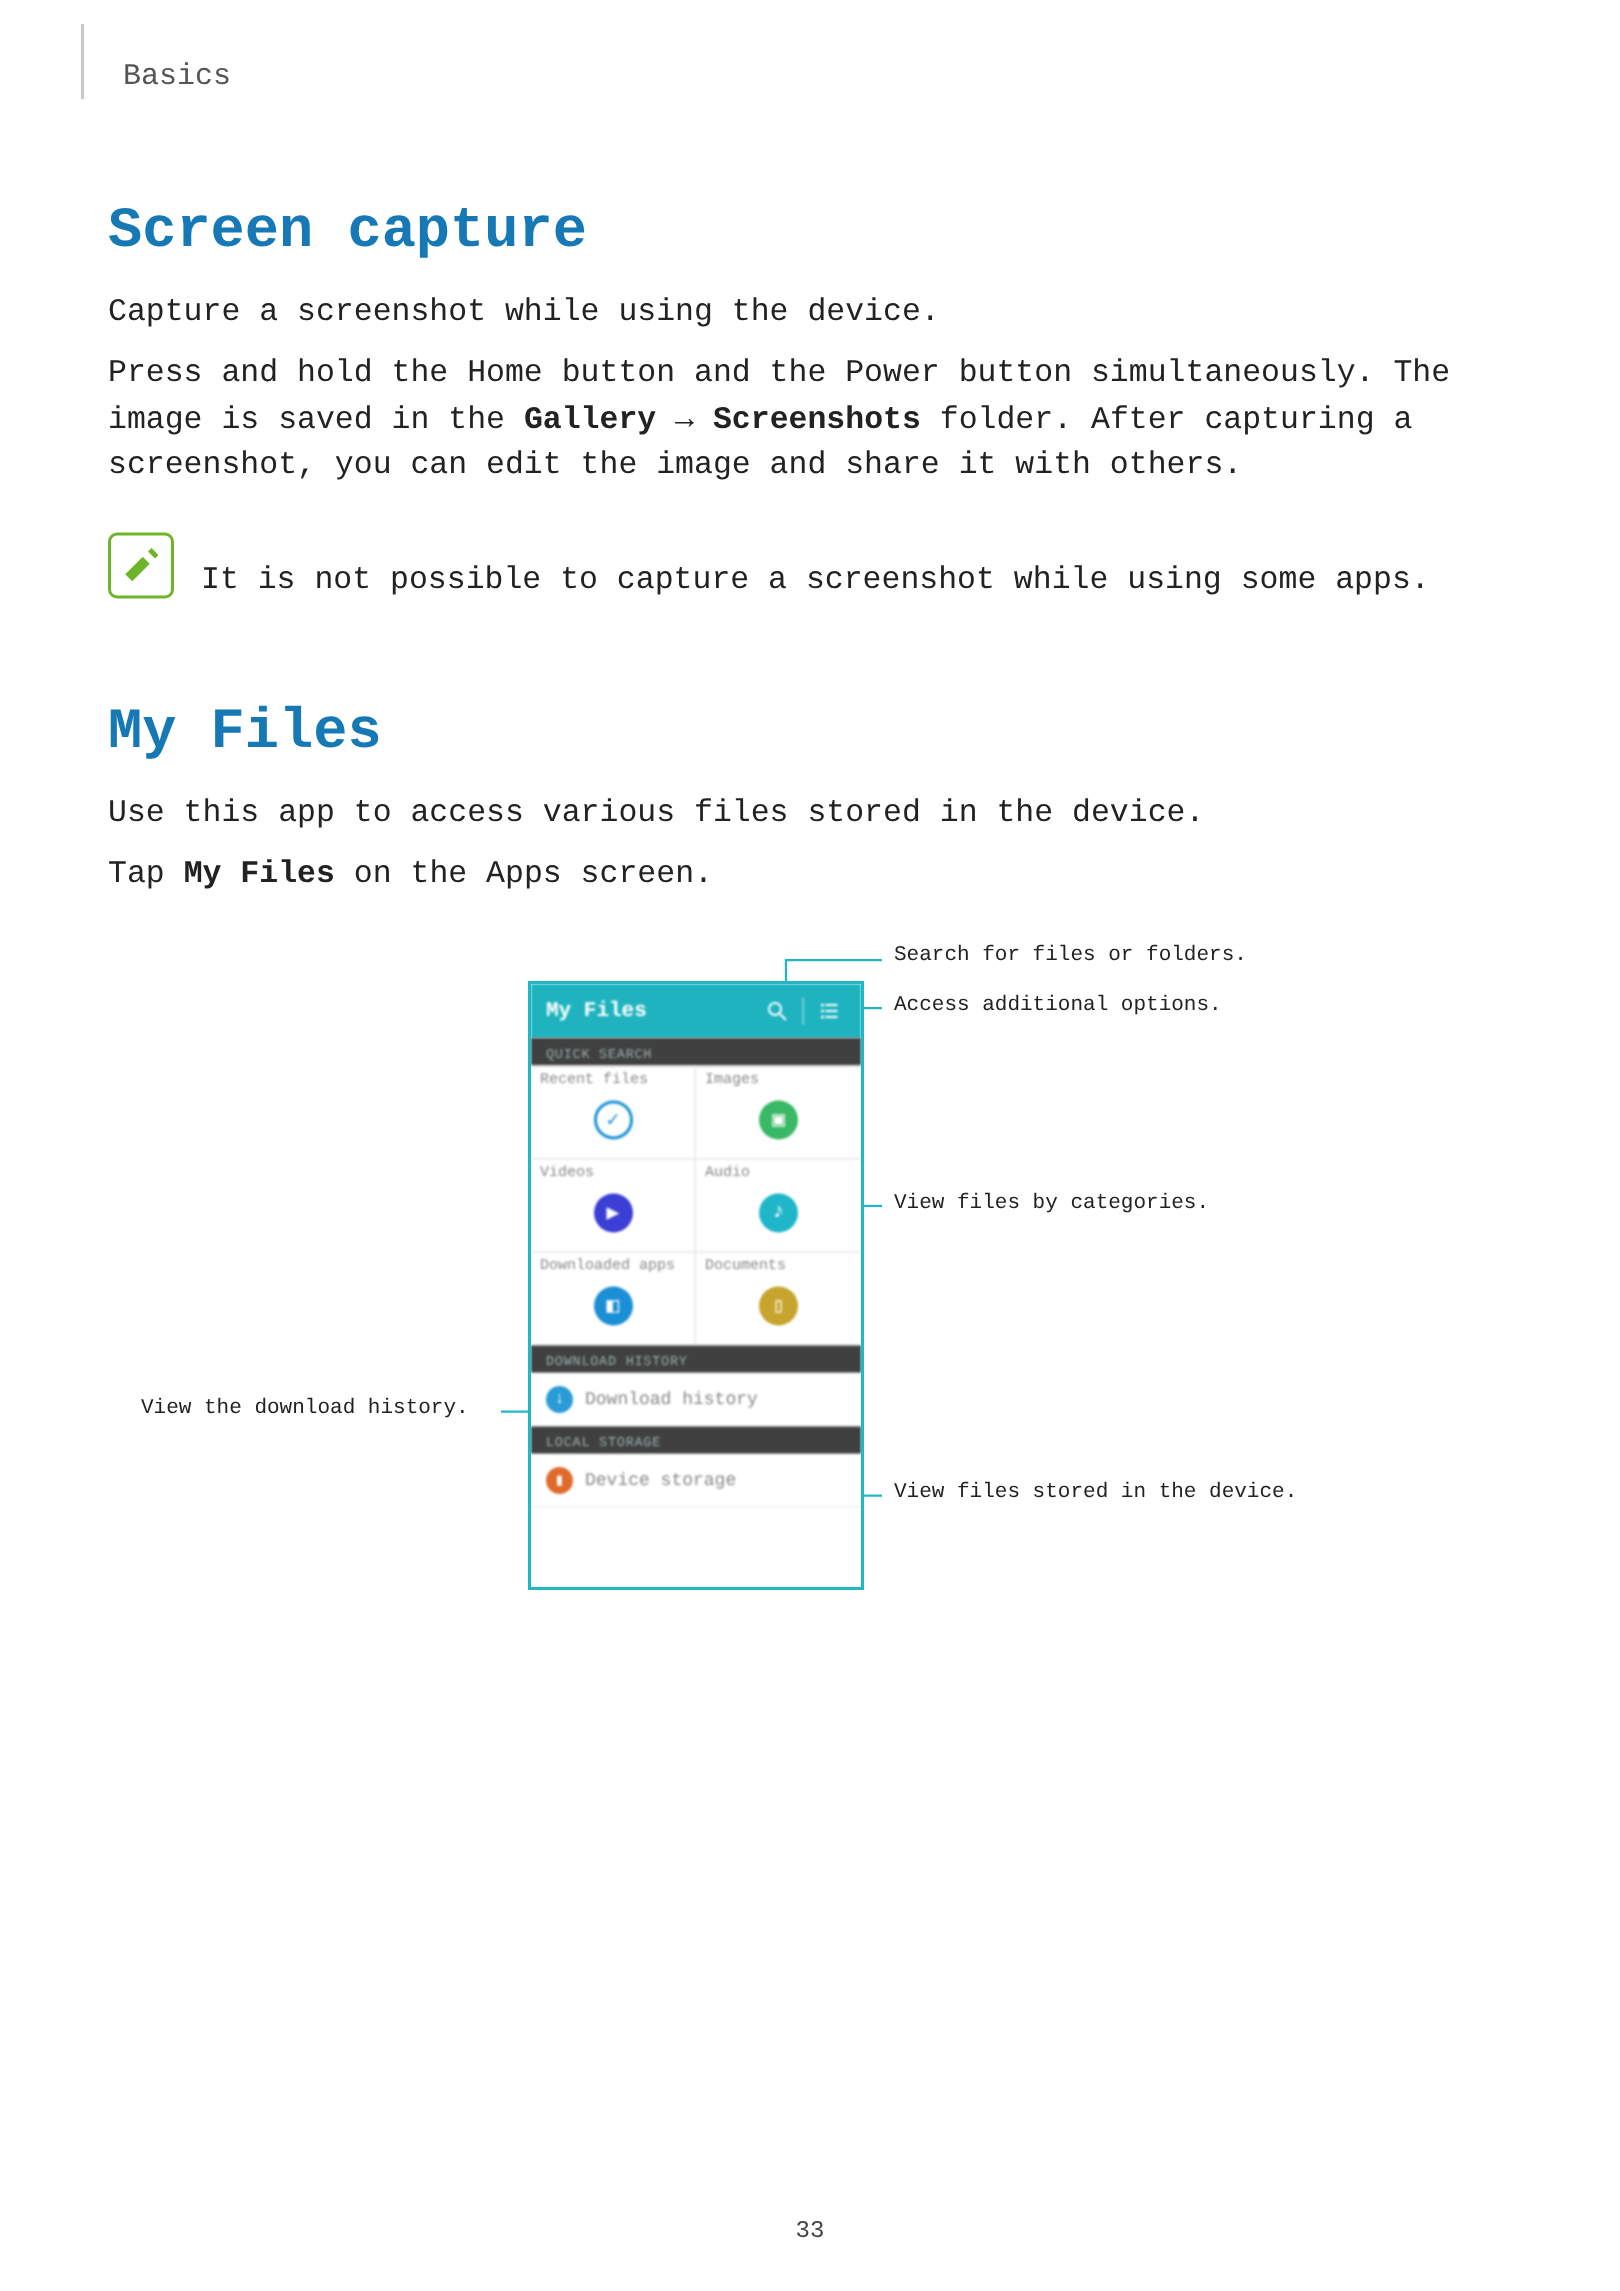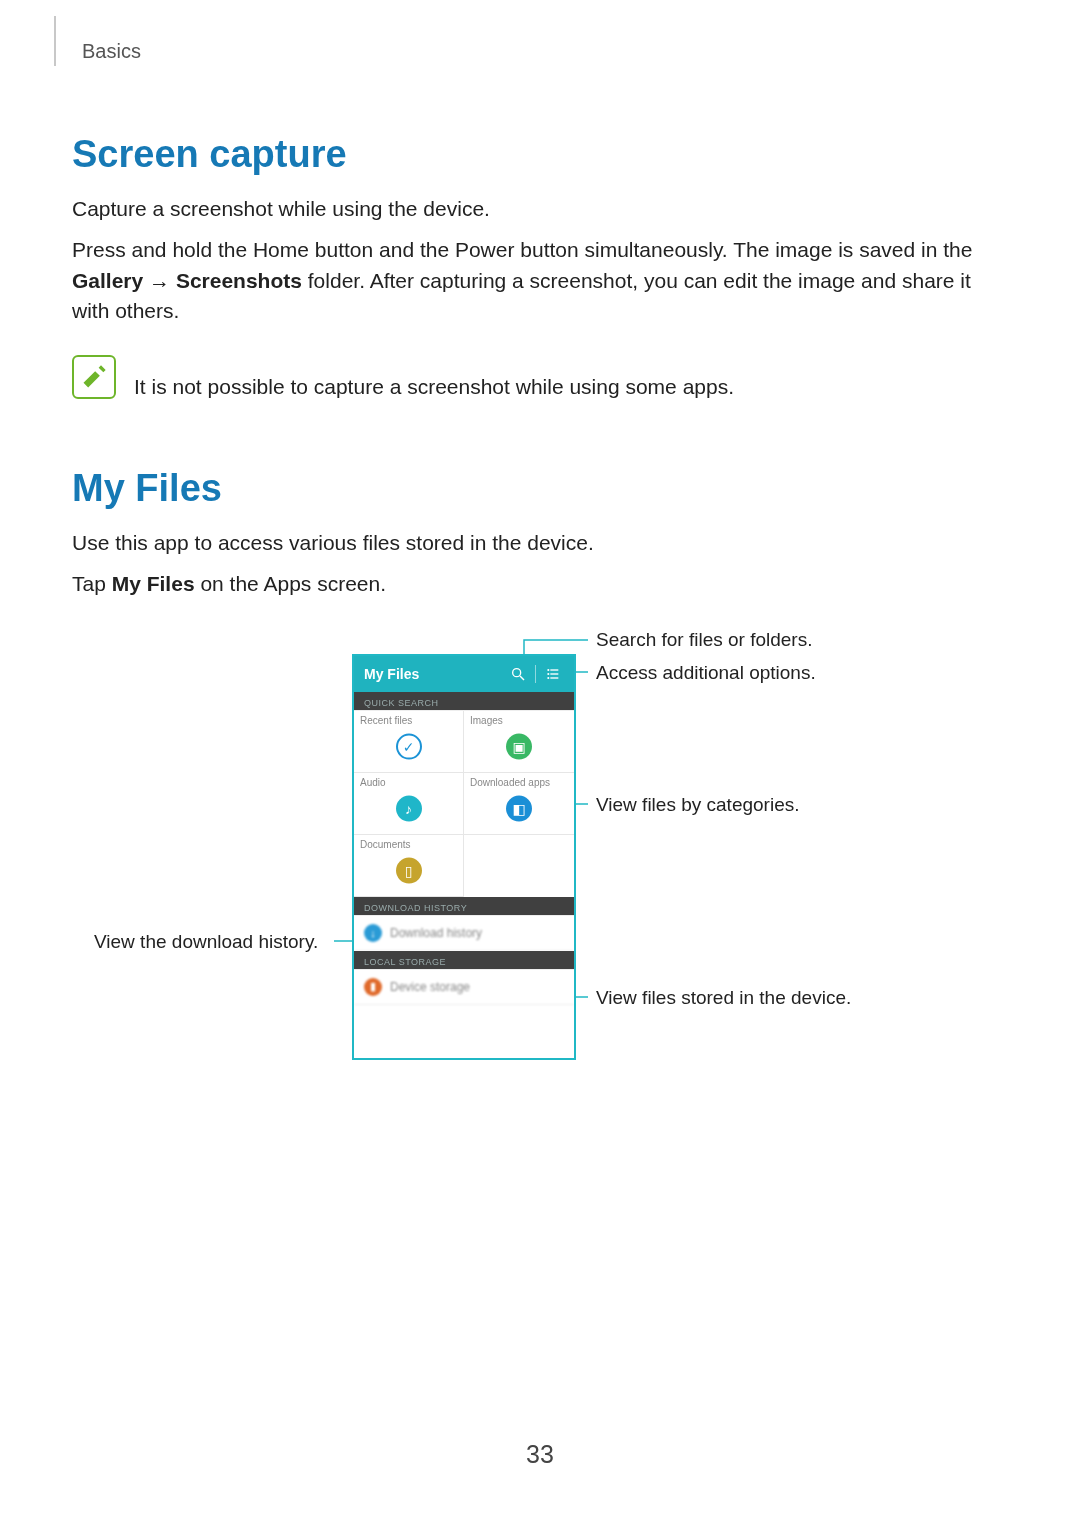--- a/index.html
+++ b/index.html
@@ -1,17 +1,17 @@
 <!DOCTYPE html>
 <html><head>
 <meta charset="utf-8">
 <style>
   * { box-sizing: border-box; margin: 0; padding: 0; }
   html, body { width: 1080px; height: 1527px; background: #fff; font-family: "Segoe UI", Arial, sans-serif; color: #222; }
-  .page { position: relative; width: 1080px; height: 1527px; padding: 40px 70px 0 72px; }
+  .page { position: relative; width: 1080px; height: 1527px; padding: 40px 70px 0 72px; font-family: Liberation Mono, monospace; }
   .header-line { position: absolute; left: 54px; top: 16px; width: 2px; height: 50px; background: #c8c8c8; }
   .breadcrumb { font-size: 20px; color: #555; margin-left: 10px; margin-top: 0px; }
   h2.section { color: #1679b5; font-size: 38px; font-weight: 600; margin-top: 70px; margin-bottom: 18px; }
   h2.section.first { margin-top: 70px; }
   p.body { font-size: 21px; line-height: 1.45; color: #222; margin-top: 11px; }
   .note-row { display: flex; align-items: flex-end; margin-top: 28px; gap: 18px; }
   .note-icon { width: 44px; height: 44px; border: 2.5px solid #6eb52a; border-radius: 6px; display: flex; align-items: center; justify-content: center; flex: 0 0 44px; }
   .note-icon svg { width: 28px; height: 28px; }
   .note-text { font-size: 21px; color: #222; }
   h2.section.second { margin-top: 68px; }
@@ -38,23 +38,23 @@
   .ci-audio { background: #1fb6c9; }
   .ci-docs { background: #c6a42d; }
   .ci-apps { background: #1b8fd6; }
   .list-row { display: flex; align-items: center; gap: 8px; padding: 8px 10px; border-bottom: 1px solid #eee; filter: blur(0.8px); }
   .list-row .dot { width: 18px; height: 18px; border-radius: 50%; display:flex; align-items:center; justify-content:center; color:#fff; font-size:11px; }
   .dot.download { background: #2a9bd6; }
   .dot.storage { background: #e06a2b; }
   .list-row .lbl { font-size: 12px; color: #888; }
 
   
-  .callout-label { position: absolute; font-size: 19px; color: #222; white-space: nowrap; }
+  .callout-label { position: absolute; font-size: 14px; color: #222; white-space: nowrap; }
 
-  .page-number { position: absolute; bottom: 58px; left: 50%; transform: translateX(-50%); font-size: 25px; color: #444; }
+  .page-number { position: absolute; bottom: 31px; left: 50%; transform: translateX(-50%); font-size: 16px; color: #444; }
 
   .bold { font-weight: 700; }
 </style>
 </head>
 <body>
 
 <div class="page">
   <div class="header-line"></div>
   <div class="breadcrumb">Basics</div>
 
@@ -128,20 +128,24 @@
       <div class="grid2">
         <div class="cell">
           <div class="cell-label">Recent files</div>
           <div class="cell-icon ci-recent">✓</div>
         </div>
         <div class="cell">
           <div class="cell-label">Images</div>
           <div class="cell-icon ci-images">▣</div>
         </div>
         <div class="cell">
+          <div class="cell-label">Videos</div>
+          <div class="cell-icon ci-videos">▶</div>
+        </div>
+        <div class="cell">
           <div class="cell-label">Audio</div>
           <div class="cell-icon ci-audio">♪</div>
         </div>
         <div class="cell">
           <div class="cell-label">Downloaded apps</div>
           <div class="cell-icon ci-apps">◧</div>
         </div>
         <div class="cell">
           <div class="cell-label">Documents</div>
           <div class="cell-icon ci-docs">▯</div>

